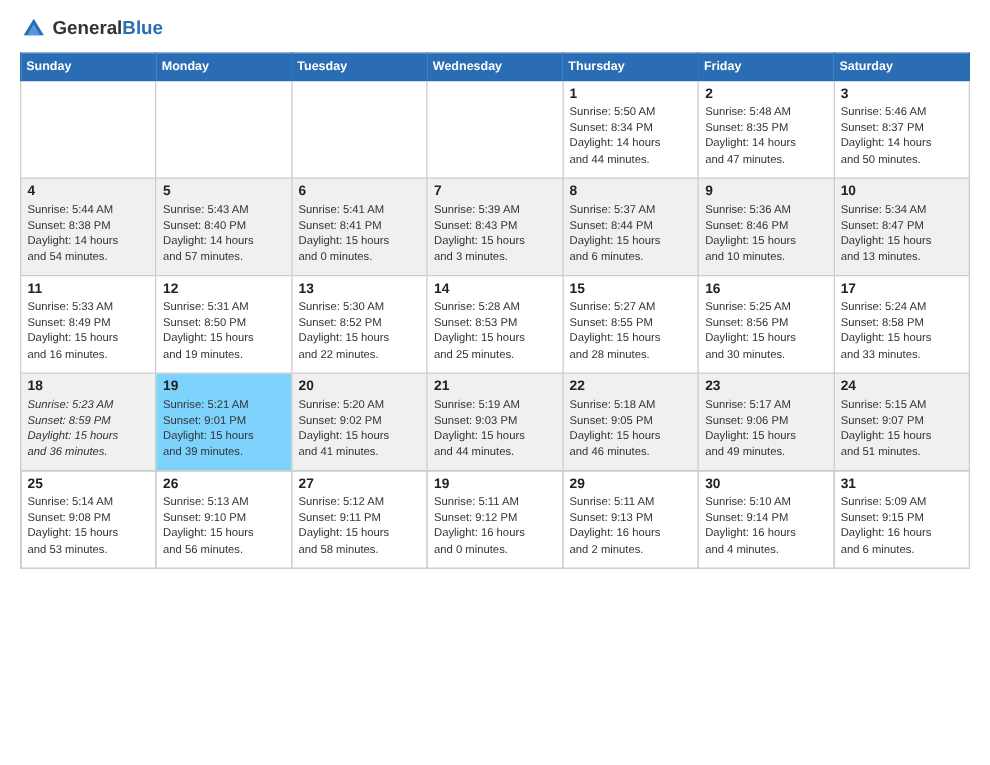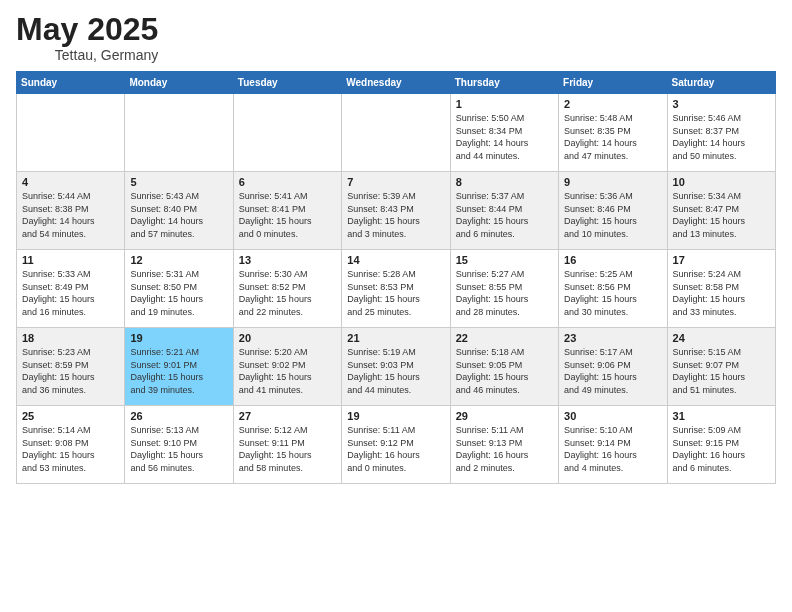--- a/index.html
+++ b/index.html
@@ -87,23 +87,30 @@
       font-size: 9px;
       color: #333;
       line-height: 1.4;
     }
   </style>
 </head>
 <body>
 
 <div class="page">
   <div class="header">
-    <div class="title-block">
-      <div class="month-year">May 2025</div>
-      <div class="location">Tettau, Germany</div>
+    <div class="logo">
+      <svg class="logo-icon" viewBox="0 0 30 30">
+        <polygon points="15,4 26,22 4,22" fill="#2a6db5"></polygon>
+        <polygon points="15,10 22,22 8,22" fill="#5599dd"></polygon>
+      </svg>
+      <div>
+        <div style="font-size:15px; font-weight:bold; line-height:1.1;">
+          <span style="color:#333;">General</span><span style="color:#2a6db5;">Blue</span>
+        </div>
+      </div>
     </div>
   </div>
 
   <table class="calendar">
     <thead>
       <tr>
         <th>Sunday</th>
         <th>Monday</th>
         <th>Tuesday</th>
         <th>Wednesday</th>
@@ -238,21 +245,21 @@
             <span class="day-num">17</span>
             <div class="day-info" style="white-space: pre-line;">Sunrise: 5:24 AM
 Sunset: 8:58 PM
 Daylight: 15 hours
 and 33 minutes.</div>
           </td>
         </tr>
         <tr style="background: rgb(240, 240, 240);">
           <td style="background: rgb(240, 240, 240);">
             <span class="day-num">18</span>
-            <div class="day-info" style="white-space: pre-line;">Sunrise: 5:23 AM
+            <div class="day-info" style="white-space: pre-line; font-style: italic;">Sunrise: 5:23 AM
 Sunset: 8:59 PM
 Daylight: 15 hours
 and 36 minutes.</div>
           </td>
           <td style="background: #7dd3fc;">
             <span class="day-num">19</span>
             <div class="day-info" style="white-space: pre-line;">Sunrise: 5:21 AM
 Sunset: 9:01 PM
 Daylight: 15 hours
 and 39 minutes.</div>

